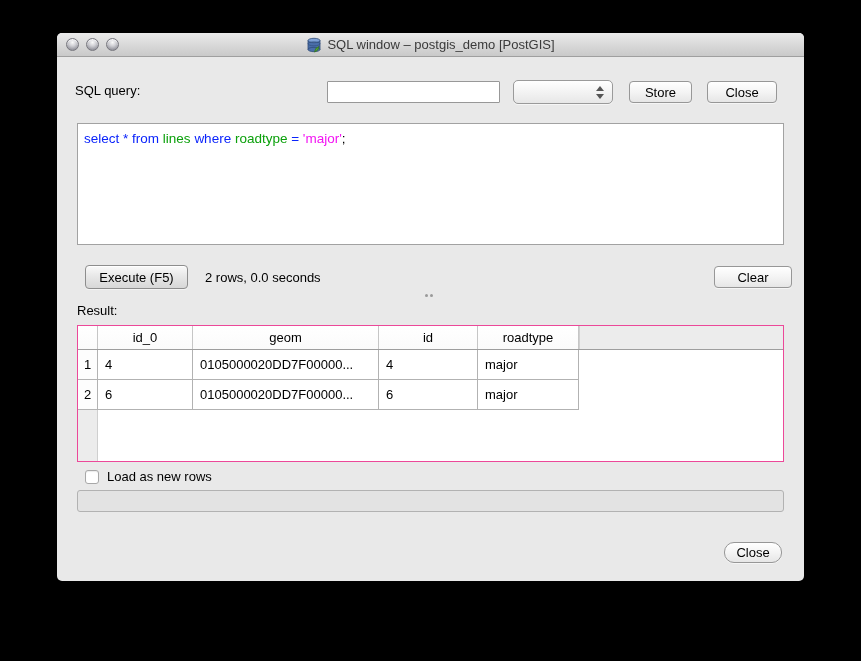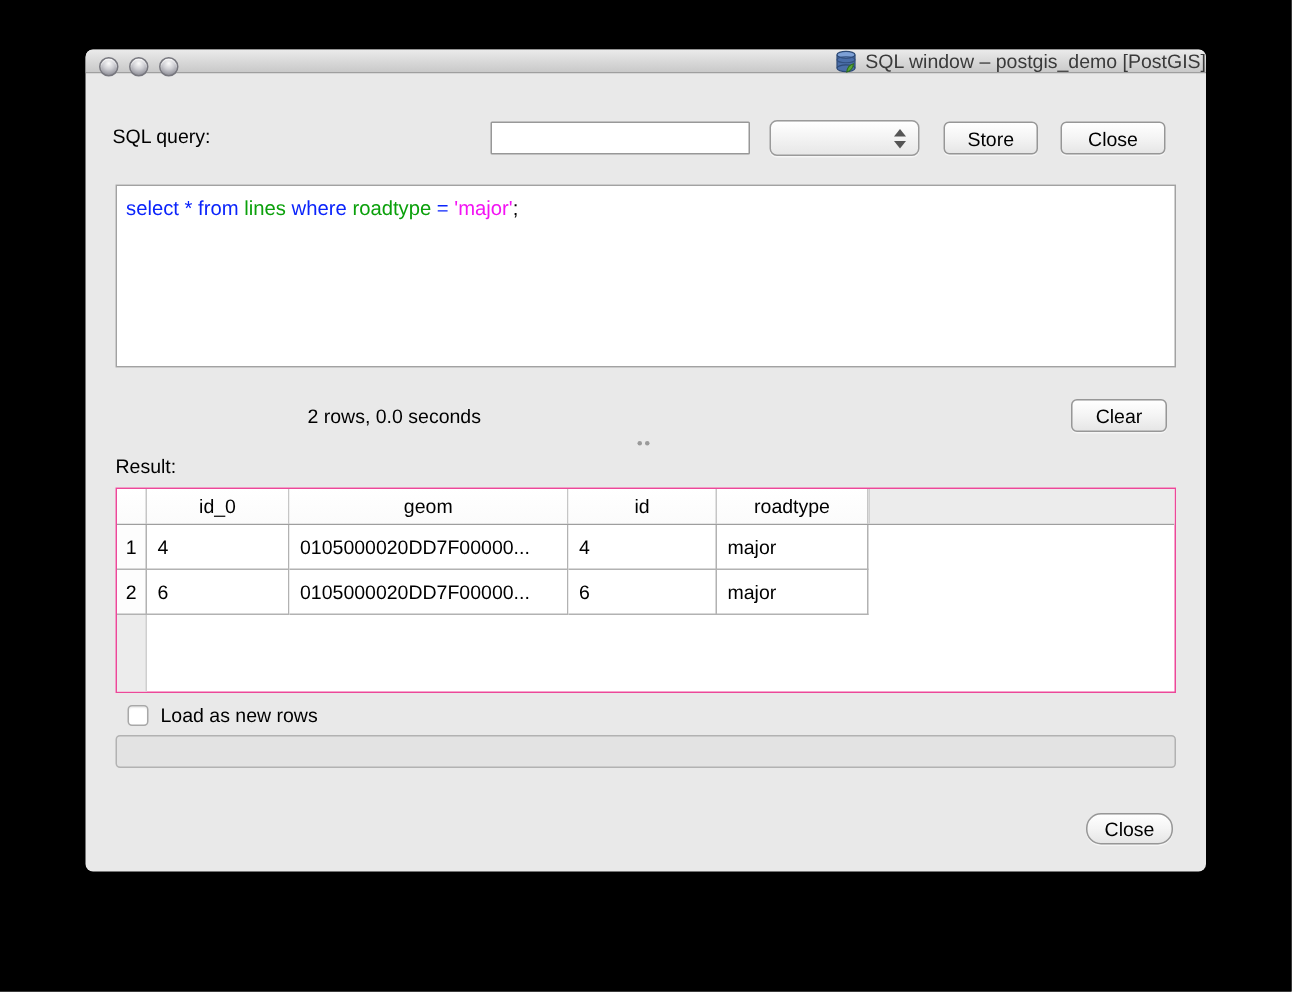--- a/index.html
+++ b/index.html
@@ -7,24 +7,24 @@
               font-family:"Liberation Sans","DejaVu Sans",sans-serif; }
 
   .window {
     position:absolute; left:57px; top:33px; width:747px; height:548px;
     background:#e9e9e9; border-radius:5px;
     box-shadow:0 12px 30px rgba(0,0,0,.85), 0 0 0 1px rgba(0,0,0,.4);
   }
 
   
   .titlebar {
-    position:absolute; left:0; top:0; right:0; height:16px;
+    position:absolute; left:0; top:0; right:0; height:24px;
     background:linear-gradient(180deg,#ebebeb 0%,#d8d8d8 55%,#c9c9c9 100%);
     border-bottom:1px solid #9f9f9f; border-radius:5px 5px 0 0;
-    display:flex; align-items:center; justify-content:flex-end;
+    display:flex; align-items:center; justify-content:center;
   }
   .traffic { position:absolute; left:9px; top:5px; display:flex; gap:7px; }
   .light {
     width:13px; height:13px; border-radius:50%;
     background:radial-gradient(circle at 50% 30%, #fafafa 0%, #cfcfd4 40%, #9a9aa2 75%, #83838c 100%);
     border:1px solid #77777e; box-shadow:inset 0 1px 1px rgba(255,255,255,.8);
   }
   .title { display:flex; align-items:center; gap:5px; font-size:13px; color:#3a3a3a; }
   .dbicon { width:16px; height:16px; display:block; }
 
@@ -52,21 +52,21 @@
 
   .btn {
     position:absolute; height:22px; font-size:13px; color:#000;
     background:linear-gradient(180deg,#ffffff 0%,#f4f4f4 50%,#e6e6e6 100%);
     border:1px solid #979797; border-radius:4px;
     box-shadow:0 1px 0 rgba(255,255,255,.55);
     display:flex; align-items:center; justify-content:center; cursor:default;
   }
   .btn-store  { left:572px; top:48px; width:63px; }
   .btn-delete { left:650px; top:48px; width:70px; }
-  .btn-clear  { left:657px; top:233px; width:64px; }
+  .btn-clear  { left:657px; top:233px; width:78px; }
   .btn-close  { left:667px; top:509px; width:58px; height:21px;border-radius:10px; }
   .btn-execute {
     left:28px; top:232px; width:103px; height:24px;
     background:linear-gradient(180deg,#fafafa 0%,#e8e8e8 45%,#d7d7d7 100%);
     border:1px solid #8d8d8d;
     box-shadow:inset 0 1px 0 #fff, 0 1px 0 rgba(255,255,255,.5);
   }
 
   
   .sql-editor {
@@ -165,20 +165,21 @@
     </span>
   </div>
 
   <button class="btn btn-store">Store</button>
   <button class="btn btn-delete">Close</button>
 
   <div class="sql-editor">
     <div class="sql-code"><span class="tok-keyword">select</span><span class="tok-plain"> </span><span class="tok-keyword">*</span><span class="tok-plain"> </span><span class="tok-keyword">from</span><span class="tok-plain"> </span><span class="tok-identifier">lines</span><span class="tok-plain"> </span><span class="tok-keyword">where</span><span class="tok-plain"> </span><span class="tok-identifier">roadtype</span><span class="tok-operator"> = </span><span class="tok-string">'major'</span><span class="tok-plain">;</span></div>
   </div>
 
+  <button class="btn btn-execute">Execute (F5)</button>
   <span class="status-text">2 rows, 0.0 seconds</span>
   <button class="btn btn-clear">Clear</button>
 
   <div class="splitter-handle">
       <i></i>
       <i></i>
     </div>
 
   <span class="lbl result-label">Result:</span>
 

